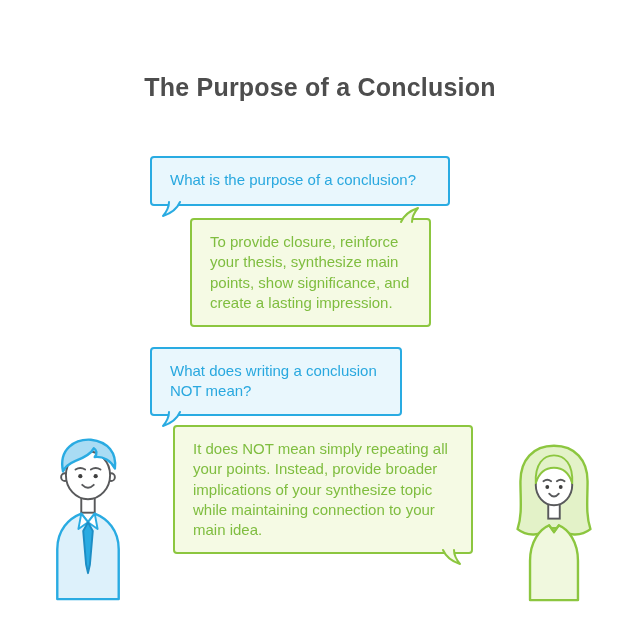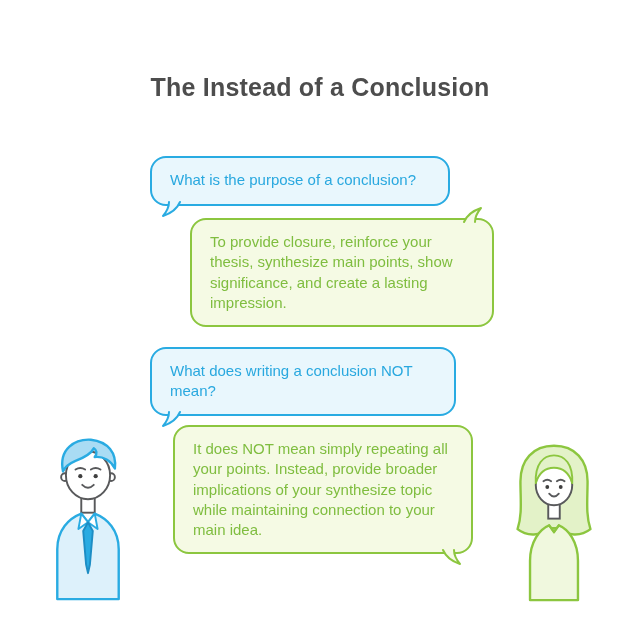--- a/index.html
+++ b/index.html
@@ -18,21 +18,21 @@
     width: 100%;
     text-align: center;
     font-size: 25px;
     font-weight: bold;
     color: #4d4d4d;
     letter-spacing: 0.2px;
   }
   .bubble {
     position: absolute;
     box-sizing: border-box;
-    border-radius: 16px;
+    border-radius: 4px;
     padding: 12px 18px;
     font-size: 15px;
     line-height: 1.35;
   }
   .bubble.blue {
     background: #e9f7fd;
     border: 2px solid #29abe2;
     color: #29a8df;
   }
   .bubble.green {
@@ -40,34 +40,34 @@
     border: 2px solid #8cc63f;
     color: #7fbd3f;
   }
   .tail { position: absolute; width: 24px; height: 20px; pointer-events: none; }
   .tail svg { display: block; }
   .tail.bottom-left  { left: 8px;  bottom: -15px; }
   .tail.bottom-right { right: 8px; bottom: -15px; }
   .tail.top-right    { right: 8px; top: -15px; }
 
   .bubble-q1 { left: 150px; top: 156px; width: 300px; min-height: 50px; }
-  .bubble-a1 { left: 190px; top: 218px; width: 304px; }
-  .bubble-q2 { left: 150px; top: 347px; width: 306px; }
+  .bubble-a1 { left: 190px; top: 218px; width: 241px; }
+  .bubble-q2 { left: 150px; top: 347px; width: 252px; }
   .bubble-a2 { left: 173px; top: 425px; width: 300px; }
 
   .character { position: absolute; }
   .character-male   { left: 40px;  top: 432px; }
   .character-female { left: 506px; top: 440px; }
 </style>
 </head>
 <body>
 
 <div class="stage">
 
-  <h1 class="title">The Instead of a Conclusion</h1>
+  <h1 class="title">The Purpose of a Conclusion</h1>
 
   <div class="bubble blue bubble-q1">
     <span>What is the purpose of a conclusion?</span>
     <span class="tail bottom-left">
       <svg width="24" height="20" viewBox="0 0 24 20">
         <path d="M20 3 C17 10 12 14 3 17 C8 11 9 7 9 3" fill="#e9f7fd" stroke="#29abe2" stroke-width="2" stroke-linecap="round" stroke-linejoin="round"></path>
       </svg>
     </span>
   </div>
 

